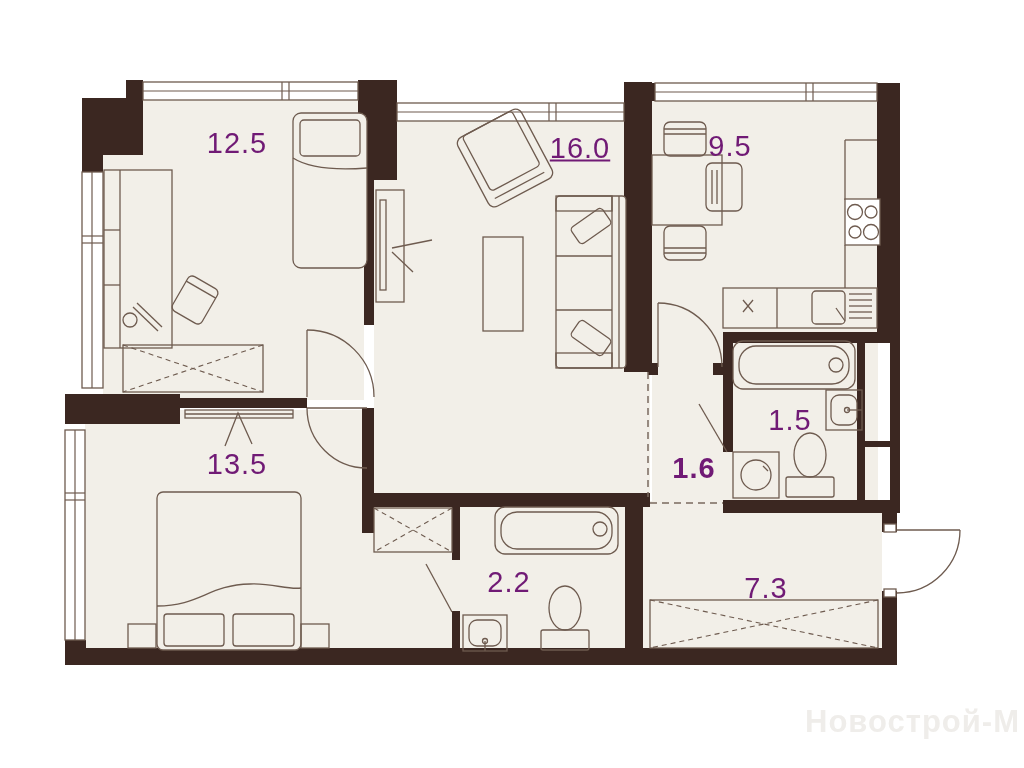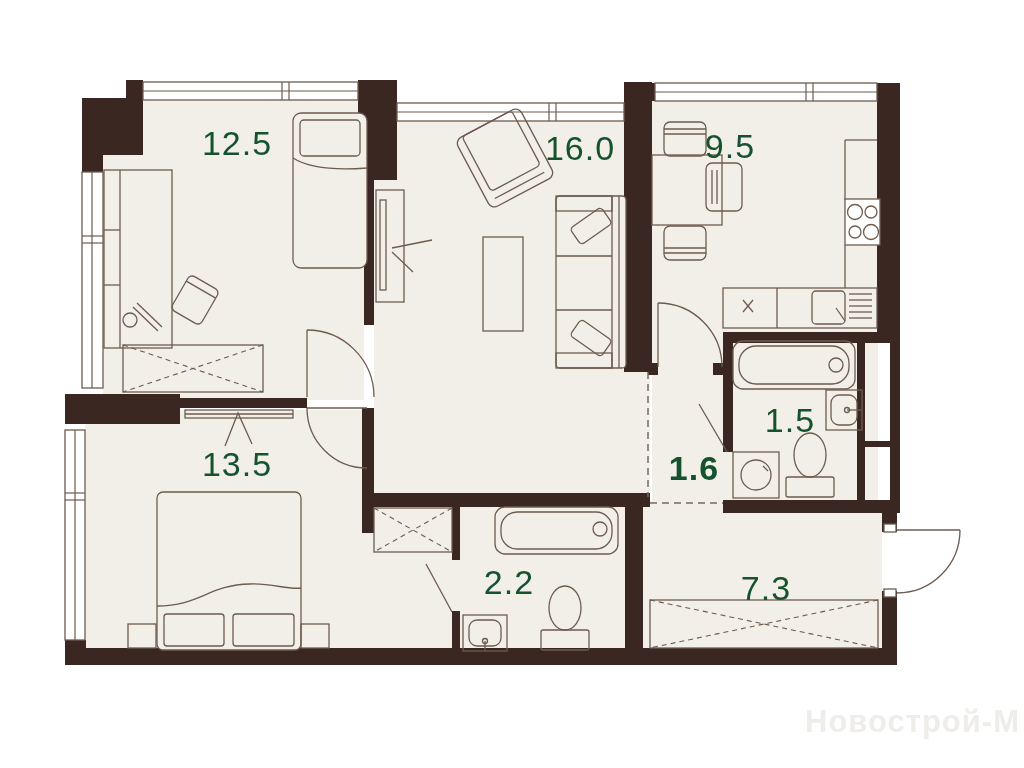--- a/index.html
+++ b/index.html
@@ -3,21 +3,21 @@
 <meta charset="utf-8">
 <style>
   html,body{margin:0;padding:0;background:#ffffff;}
   .canvas{
     position:relative;width:1024px;height:768px;background:#ffffff;
     font-family:"Liberation Sans", sans-serif;overflow:hidden;
   }
   .canvas svg{position:absolute;left:0;top:0;}
   .room-label{
     position:absolute;transform:translate(-50%,-50%);
-    font-size:34px;letter-spacing:1px;color:#14532d;white-space:nowrap;
+    font-size:29px;letter-spacing:1px;color:#701a75;white-space:nowrap;
   }
   .watermark{
     position:absolute;left:786px;top:704px;width:234px;text-align:right;
     font-size:31px;font-weight:700;letter-spacing:1px;color:#efedea;
   }
   
   .wall{fill:#3b2721;}
   .floor{fill:#f2efe8;}
   .fline{stroke:#6e5b4f;stroke-width:1.3;fill:none;}
   .ffill{stroke:#6e5b4f;stroke-width:1.3;fill:#f2efe8;}
@@ -323,21 +323,21 @@
     </g>
     <g>
       <rect class="fline" x="650" y="600" width="228" height="48"></rect>
       <line class="xdash" x1="650" y1="600" x2="878" y2="648"></line>
       <line class="xdash" x1="878" y1="600" x2="650" y2="648"></line>
     </g>
   </g>
 </svg>
 
   <div class="room-label" style="left:237px;top:143px;">12.5</div>
-  <div class="room-label" style="left:580px;top:148px;">16.0</div>
+  <div class="room-label" style="left:580px;top:148px;text-decoration:underline;">16.0</div>
   <div class="room-label" style="left:730px;top:146px;">9.5</div>
   <div class="room-label" style="left:237px;top:464px;text-align:right;">13.5</div>
   <div class="room-label" style="left:694px;top:468px;font-weight:bold;">1.6</div>
   <div class="room-label" style="left:790px;top:420px;">1.5</div>
   <div class="room-label" style="left:509px;top:582px;">2.2</div>
   <div class="room-label" style="left:766px;top:588px;">7.3</div>
 
   <div class="watermark">Новострой-М</div>
 </div>
 

